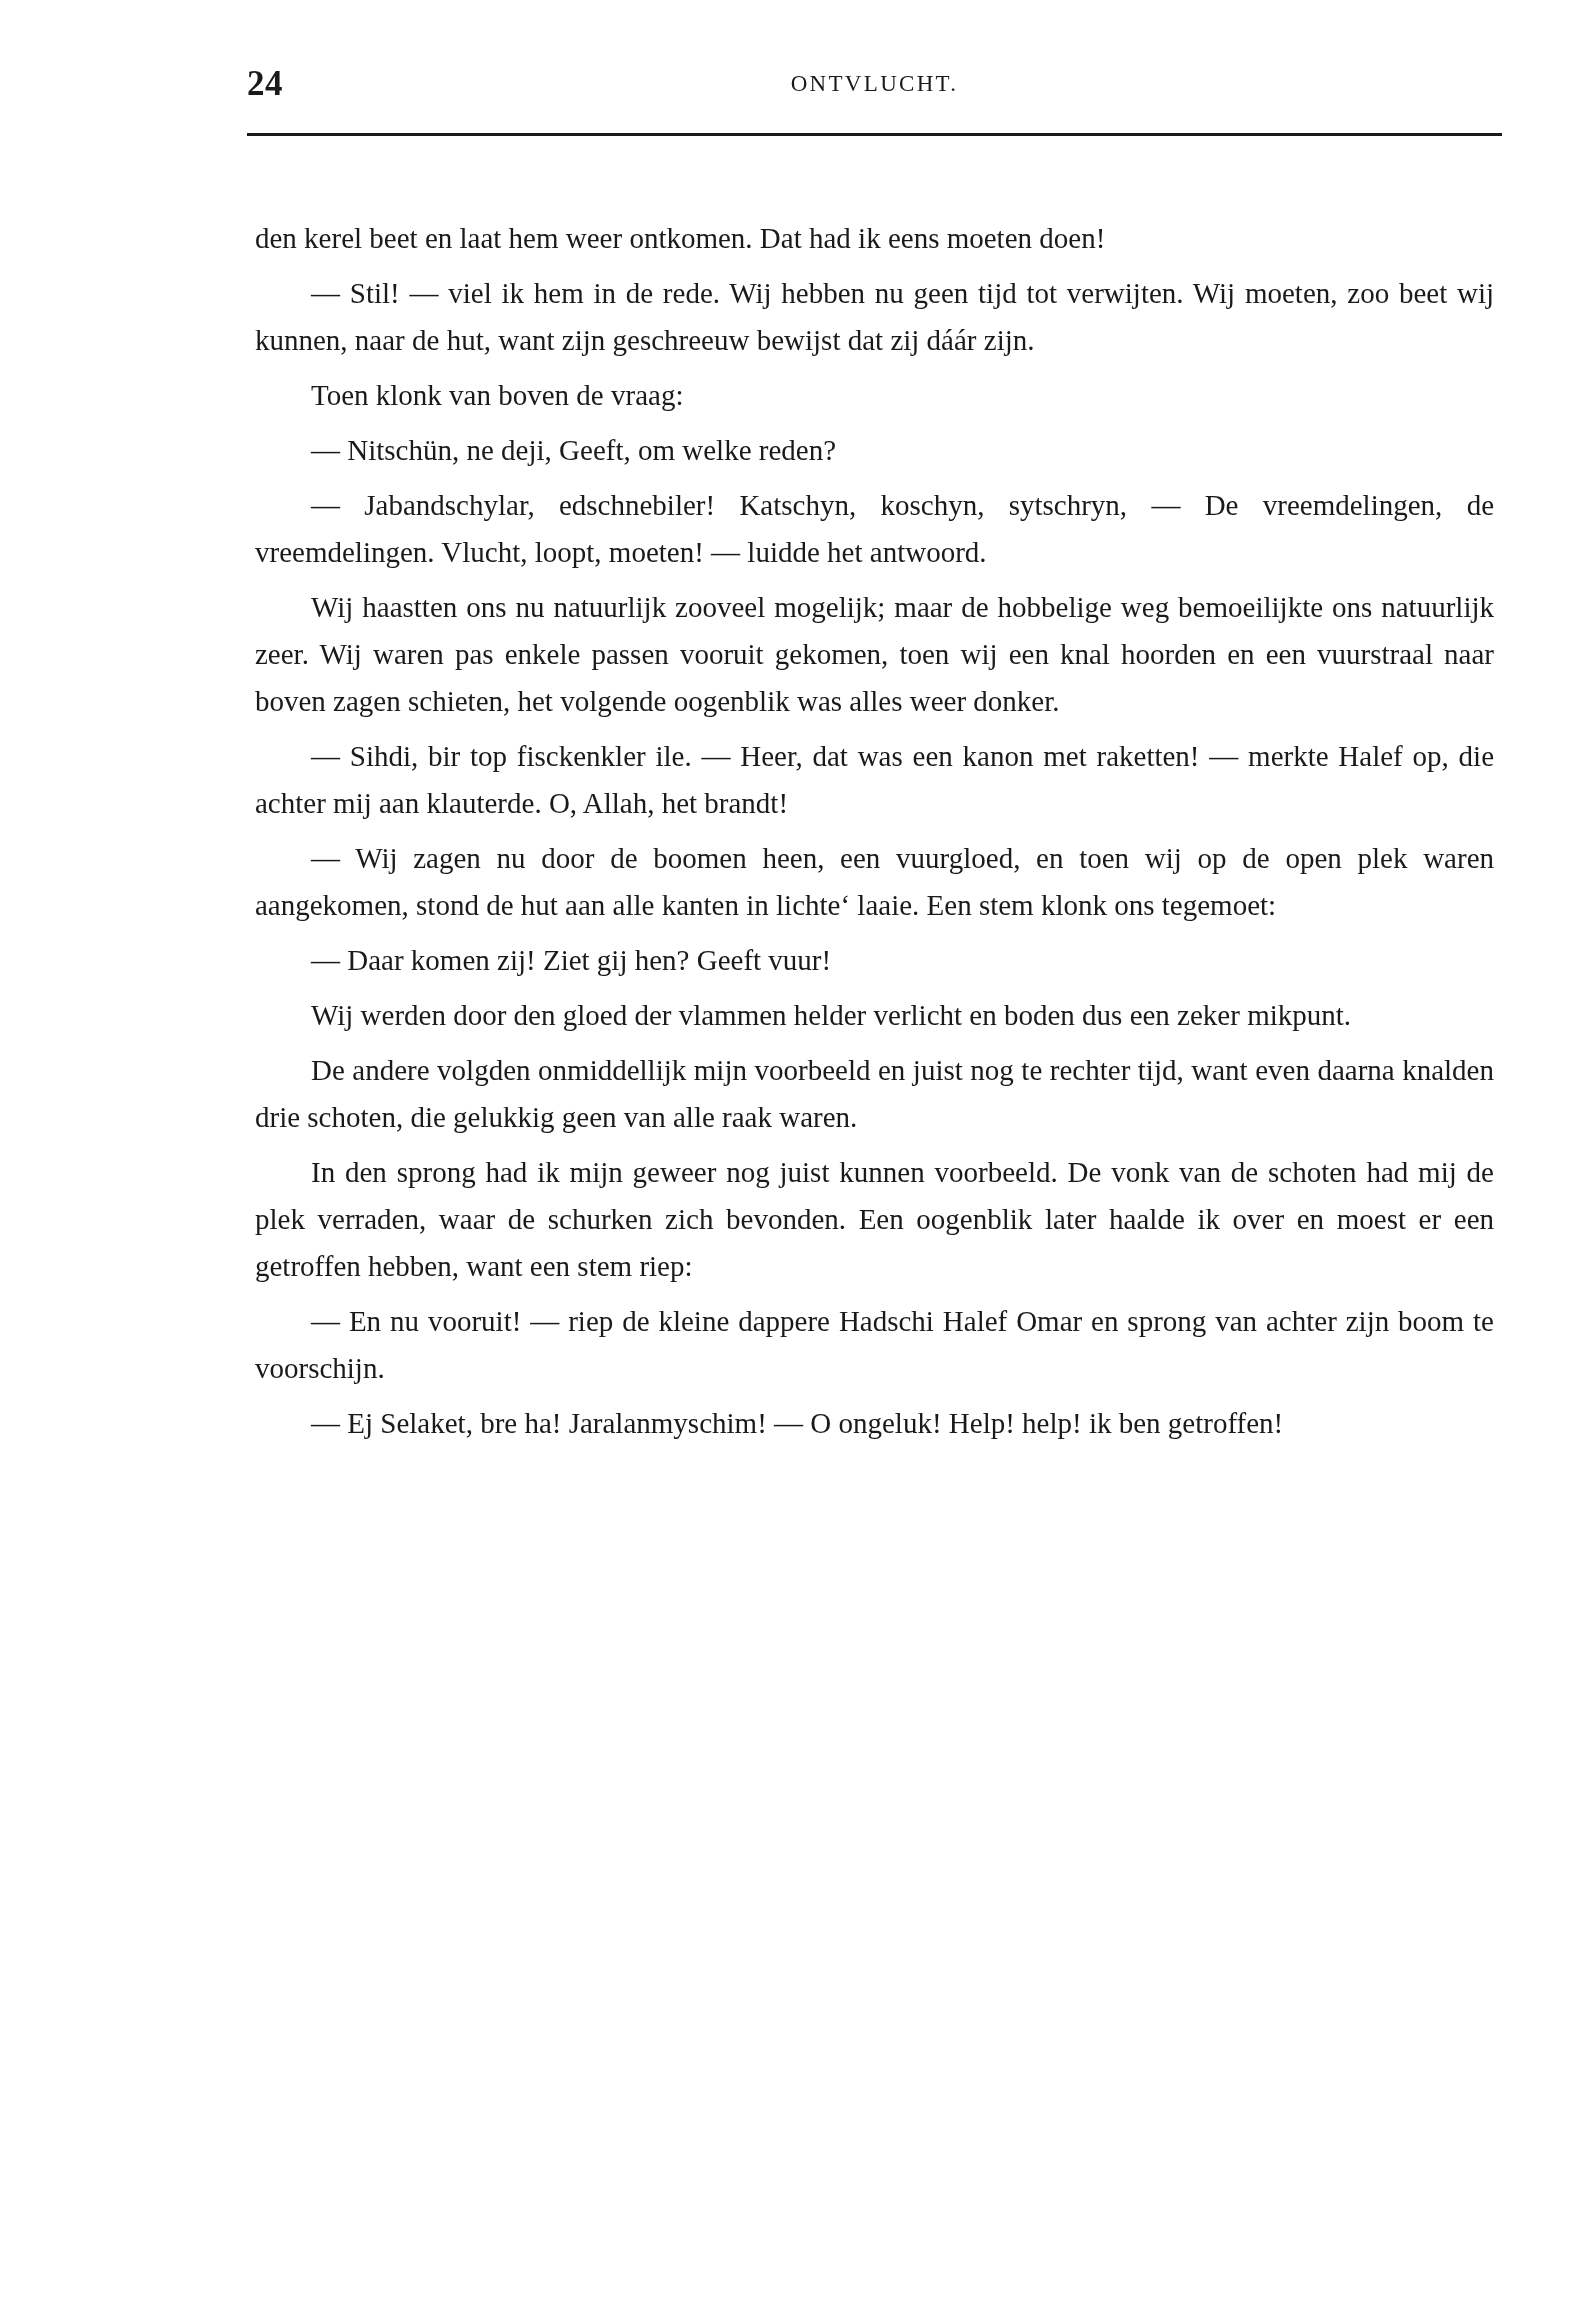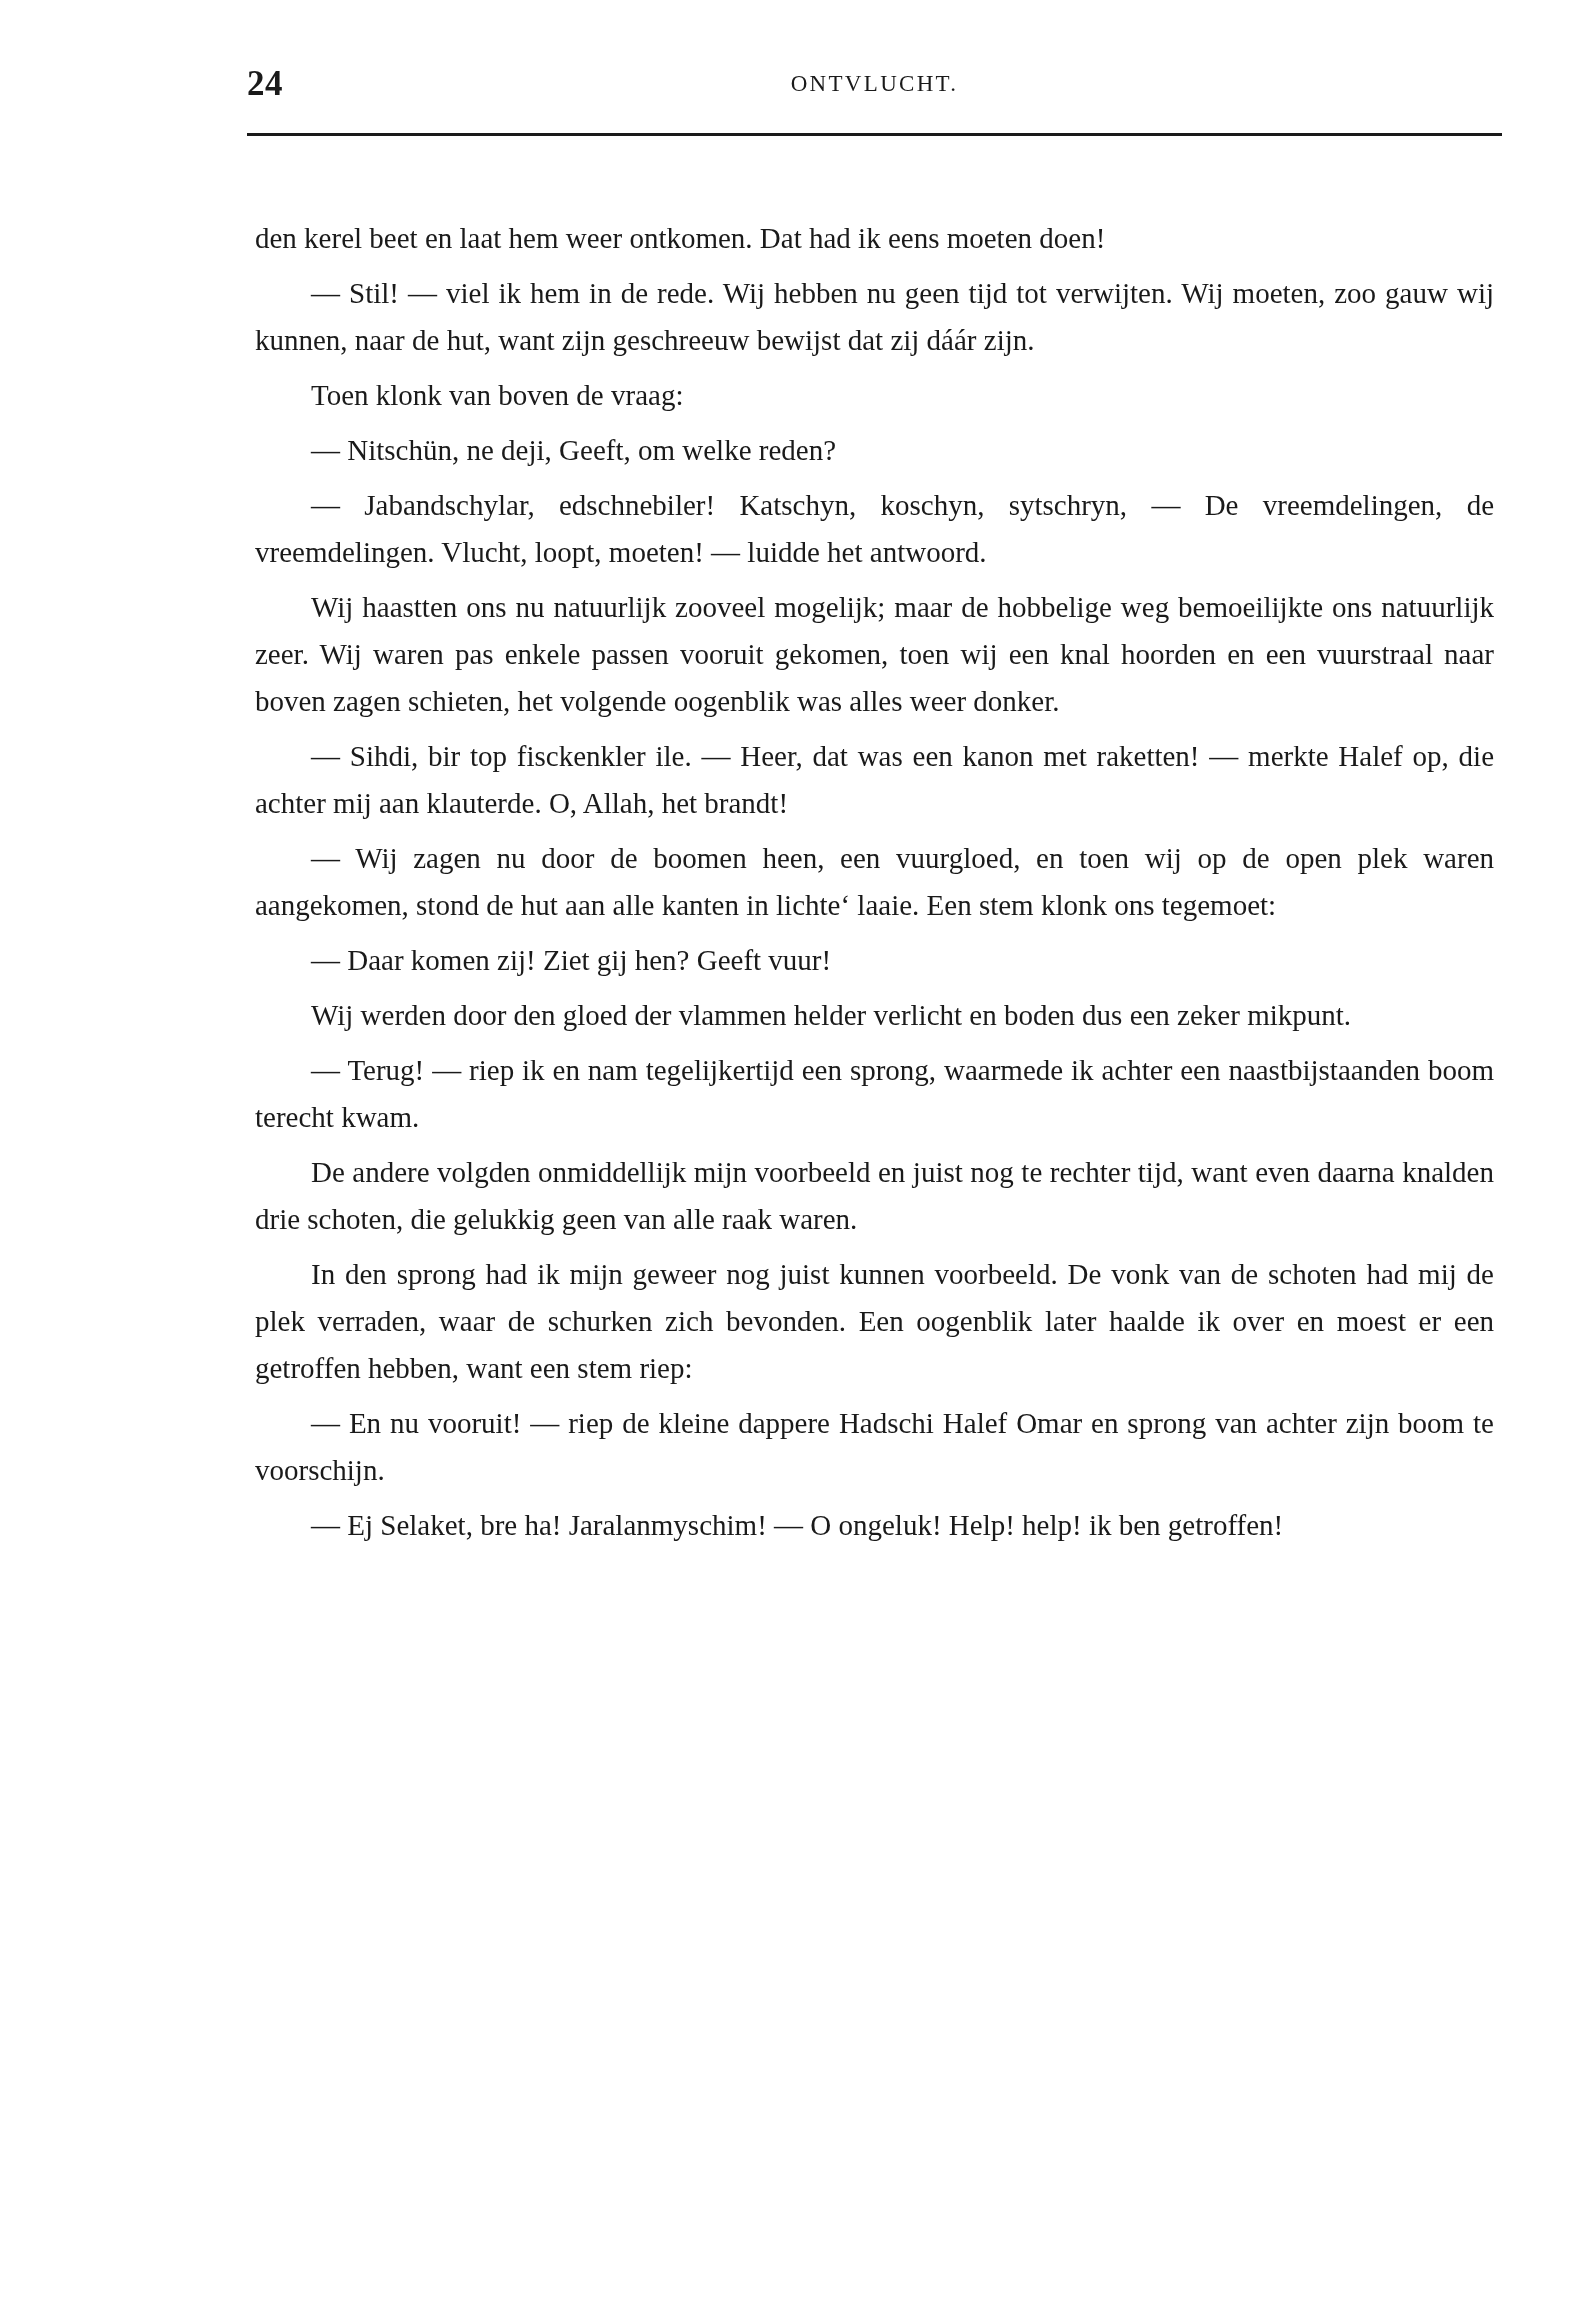--- a/index.html
+++ b/index.html
@@ -82,30 +82,29 @@
   <div class="content">
 
     <div class="header">
       <div class="folio">24</div>
       <div class="running-head">ONTVLUCHT.</div>
       <div class="rule"></div>
     </div>
 
     <div class="body-text" id="body-text">
         <p class="noindent">den kerel beet en laat hem weer ontkomen. Dat had ik eens moeten doen!</p>
-        <p class="indent">— Stil! — viel ik hem in de rede. Wij hebben nu geen tijd tot verwijten. Wij moeten, zoo gauw wij kunnen, naar de hut, want zijn geschreeuw bewijst dat zij dáár zijn.</p>
+        <p class="indent">— Stil! — viel ik hem in de rede. Wij hebben nu geen tijd tot verwijten. Wij moeten, zoo beet wij kunnen, naar de hut, want zijn geschreeuw bewijst dat zij dáár zijn.</p>
         <p class="indent">Toen klonk van boven de vraag:</p>
         <p class="indent">— Nitschün, ne deji, Geeft, om welke reden?</p>
         <p class="indent">— Jabandschylar, edschnebiler! Katschyn, koschyn, sytschryn, — De vreemdelingen, de vreemdelingen. Vlucht, loopt, moeten! — luidde het antwoord.</p>
         <p class="indent">Wij haastten ons nu natuurlijk zooveel mogelijk; maar de hobbelige weg bemoeilijkte ons natuurlijk zeer. Wij waren pas enkele passen vooruit gekomen, toen wij een knal hoorden en een vuurstraal naar boven zagen schieten, het volgende oogenblik was alles weer donker.</p>
         <p class="indent">— Sihdi, bir top fisckenkler ile. — Heer, dat was een kanon met raketten! — merkte Halef op, die achter mij aan klauterde. O, Allah, het brandt!</p>
         <p class="indent">— Wij zagen nu door de boomen heen, een vuurgloed, en toen wij op de open plek waren aangekomen, stond de hut aan alle kanten in lichte‘ laaie. Een stem klonk ons tegemoet:</p>
         <p class="indent">— Daar komen zij! Ziet gij hen? Geeft vuur!</p>
         <p class="indent">Wij werden door den gloed der vlammen helder verlicht en boden dus een zeker mikpunt.</p>
-        <p class="indent">— Terug! — riep ik en nam tegelijkertijd een sprong, waarmede ik achter een naastbijstaanden boom terecht kwam.</p>
         <p class="indent">De andere volgden onmiddellijk mijn voorbeeld en juist nog te rechter tijd, want even daarna knalden drie schoten, die gelukkig geen van alle raak waren.</p>
         <p class="indent">In den sprong had ik mijn geweer nog juist kunnen voorbeeld. De vonk van de schoten had mij de plek verraden, waar de schurken zich bevonden. Een oogenblik later haalde ik over en moest er een getroffen hebben, want een stem riep:</p>
         <p class="indent">— En nu vooruit! — riep de kleine dappere Hadschi Halef Omar en sprong van achter zijn boom te voorschijn.</p>
         <p class="indent">— Ej Selaket, bre ha! Jaralanmyschim! — O ongeluk! Help! help! ik ben getroffen!</p>
       </div>
 
   </div>
 </div>
 
 

